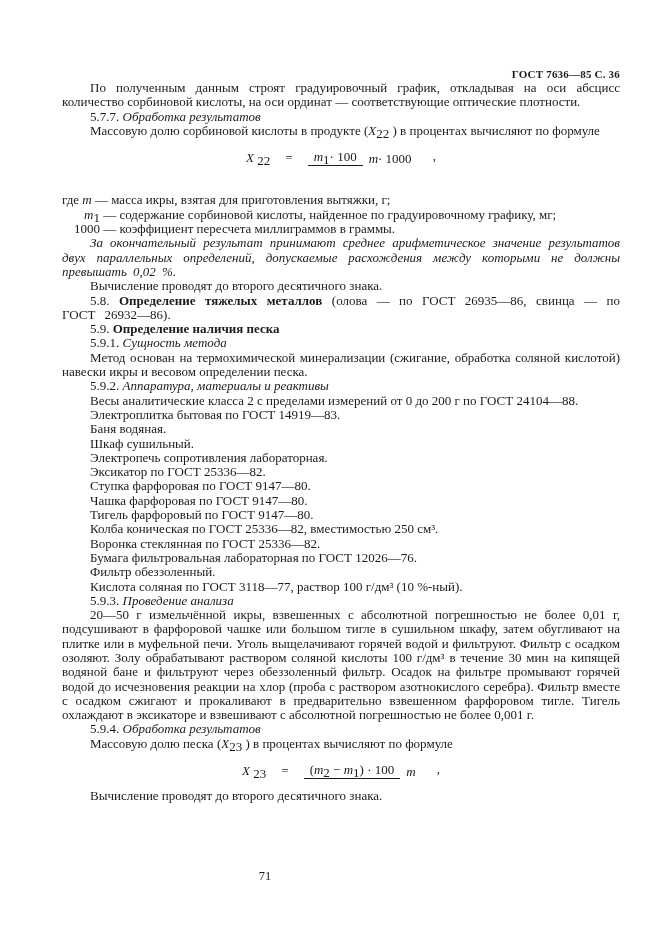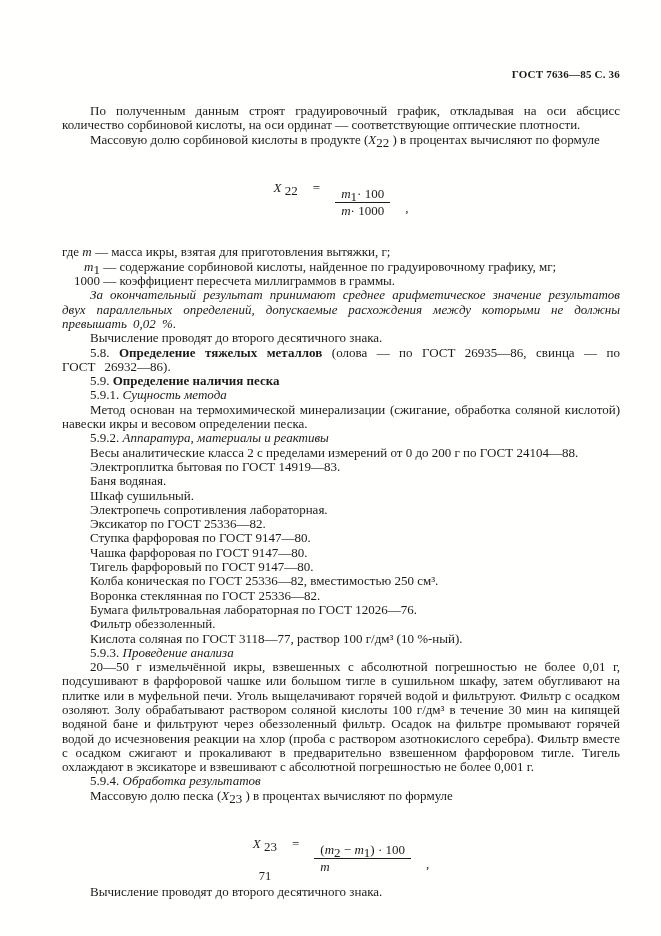--- a/index.html
+++ b/index.html
@@ -16,21 +16,21 @@
     overflow: hidden;
   }
   .header {
     position: absolute; top: 68px; left: 62px; width: 558px;
     text-align: right;
     font-weight: bold;
     font-size: 11px;
     letter-spacing: 0.2px;
   }
   .doc-body {
-    position: absolute; top: 104px; left: 62px; width: 558px;
+    position: absolute; top: 81px; left: 62px; width: 558px;
     font-size: 13px;
     line-height: 14.3px;
     text-align: justify;
   }
   .para { margin: 0; text-indent: 28px; }
   .ws3 { word-spacing: 3px; font-style: italic; }
   .ws6 { word-spacing: 6px; }
   .bold { font-weight: bold; }
   .ital { font-style: italic; }
   .var { font-style: italic; }
@@ -41,21 +41,21 @@
   }
   .formula {
     display: flex;
     justify-content: center;
     align-items: center;
     gap: 15px;
     margin: 11px 0 10px 0;
     text-align: center;
   }
   .f-lhs { white-space: nowrap; }
-  .frac { display: inline-flex; flex-direction: column; align-items: flex-start; margin-top: 29px; }
+  .frac { display: inline-flex; align-items: flex-end; }
   .frac .num {
     display: block;
     padding: 0 6px 1px 6px;
     border-bottom: 1px solid #1b1b1b;
     white-space: nowrap;
   }
   .frac .den { display: block; padding: 1px 6px 0 6px; white-space: nowrap; }
   .f-tail { align-self: flex-end; padding-bottom: 3px; }
   .where { text-align: left; margin-top: 27px; }
   .wl { text-indent: 0; margin: 0; }
@@ -74,20 +74,22 @@
 <div class="page">
 
   <div class="header">
     <span>ГОСТ 7636—85 С. 36</span>
   </div>
 
   <div class="doc-body">
 
     <p class="para">По полученным данным строят градуировочный график, откладывая на оси абсцисс количество сорбиновой кислоты, на оси ординат — соответствующие оптические плотности.</p>
 
+    <p class="para"><span>5.7.7.</span>
+      <span class="ital">Обработка результатов</span></p>
 
     <p class="para"><span>Массовую долю сорбиновой кислоты в продукте (</span><span class="var">X</span><sub>22</sub><span> ) в процентах вычисляют по формуле</span></p>
 
     <div class="formula">
       <span class="f-lhs"><span class="var">X</span> <sub>22</sub></span>
       <span class="f-eq">=</span>
       <span class="frac">
         <span class="num"><span class="var">m</span><sub>1</sub><span>· 100</span></span>
         <span class="den"><span class="var">m</span><span>· 1000</span></span>
       </span>

